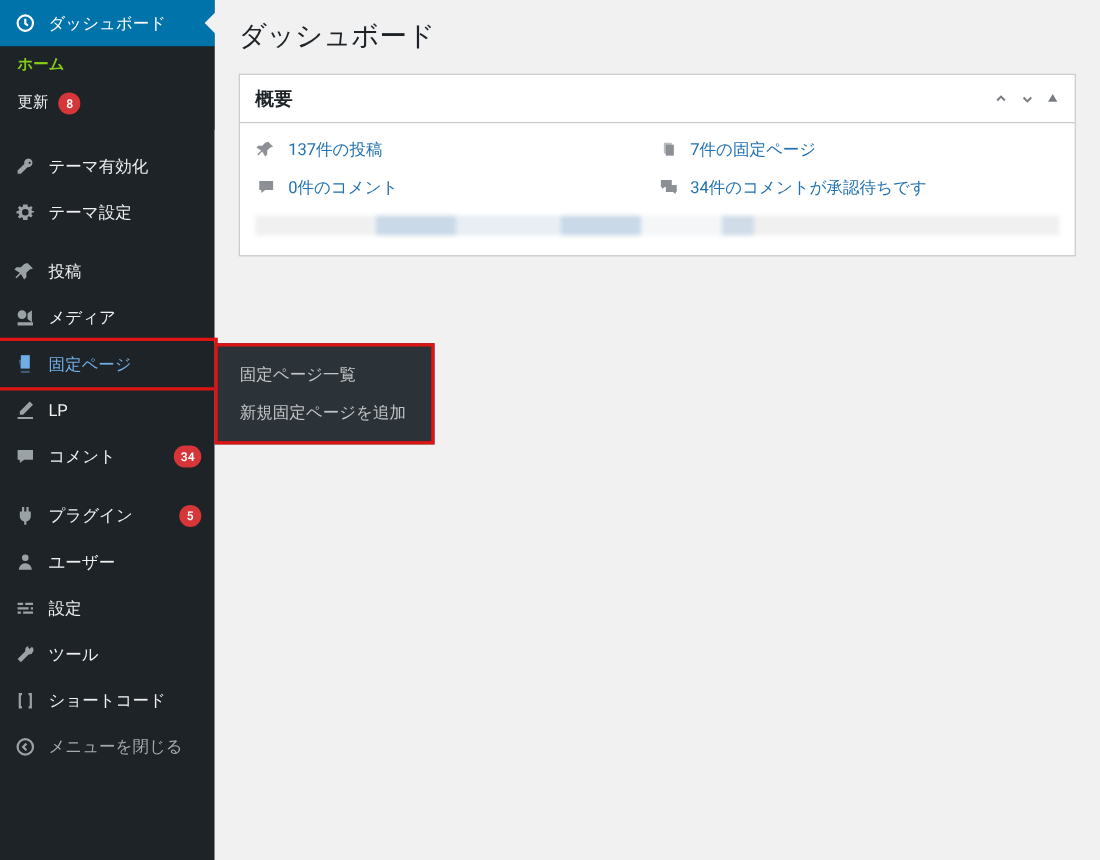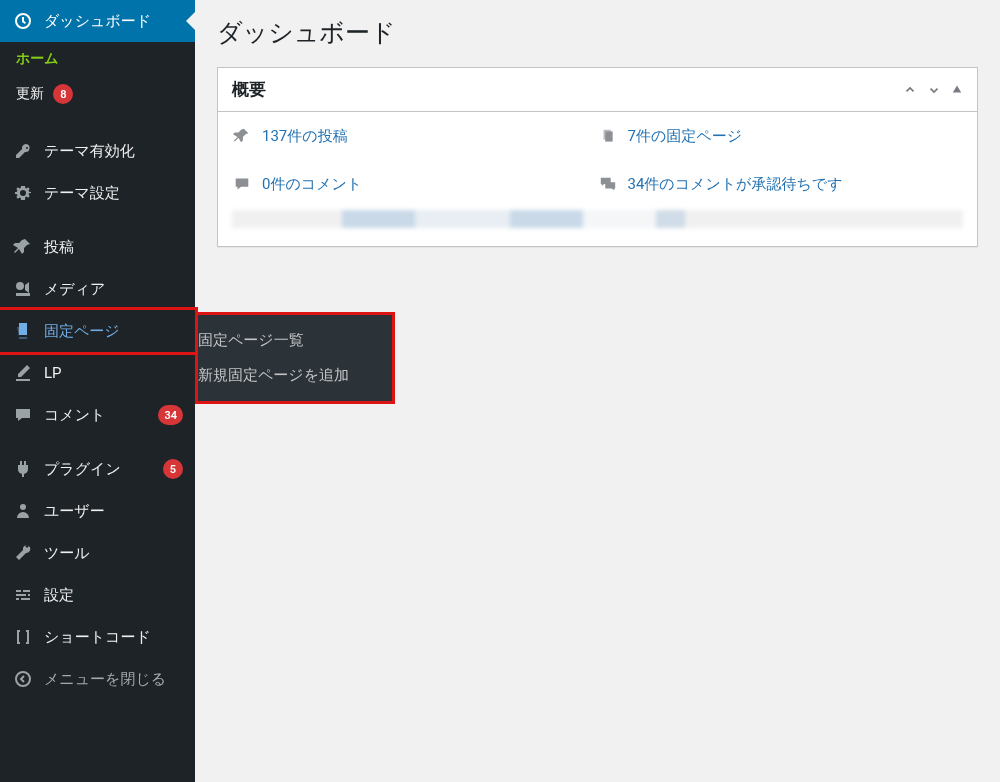--- a/index.html
+++ b/index.html
@@ -97,21 +97,21 @@
     .flyout {
       position: absolute;
       left: 195px;
       top: 312px;
       width: 200px;
       background: #2c3338;
       border: 3px solid #dc1414;
       padding: 8px 0;
     }
     .flyout-item {
-      padding: 8px 0;
+      padding: 8px 20px;
       font-size: 15px;
       color: #c3c4c7;
       cursor: pointer;
     }
     .main {
       position: absolute;
       left: 195px;
       top: 0;
       right: 0;
       padding: 12px 22px;
@@ -149,21 +149,21 @@
     .postbox-body {
       padding: 14px 14px 18px;
     }
     .stats-row {
       display: flex;
     }
     .stats-col {
       flex: 1;
       display: flex;
       flex-direction: column;
-      gap: 28px;
+      gap: 14px;
     }
     .stat-item {
       display: flex;
       align-items: center;
       gap: 10px;
       color: #2271b1;
       font-size: 15px;
       cursor: pointer;
     }
     .stat-item .sicon {
@@ -288,32 +288,32 @@
     <span class="icon">
       <svg width="20" height="20" viewBox="0 0 20 20" fill="currentColor">
           <path d="M10 3a3 3 0 100 6 3 3 0 000-6zM4 17a6 6 0 0112 0z"></path>
         </svg>
     </span>
     <span class="label">ユーザー</span>
   </div>
   <div class="sidebar-item">
     <span class="icon">
       <svg width="20" height="20" viewBox="0 0 20 20" fill="currentColor">
+          <path d="M3 5h5v2H3zm7 0h7v2h-7zM3 9h10v2H3zm12 0h2v2h-2zM3 13h3v2H3zm5 0h9v2H8z"></path>
+        </svg>
+    </span>
+    <span class="label">設定</span>
+  </div>
+  <div class="sidebar-item">
+    <span class="icon">
+      <svg width="20" height="20" viewBox="0 0 20 20" fill="currentColor">
           <path d="M14 2a4 4 0 00-4 5L3 14l3 3 7-7a4 4 0 003-7l-2 2-2-2z"></path>
         </svg>
     </span>
     <span class="label">ツール</span>
-  </div>
-  <div class="sidebar-item">
-    <span class="icon">
-      <svg width="20" height="20" viewBox="0 0 20 20" fill="currentColor">
-          <path d="M3 5h5v2H3zm7 0h7v2h-7zM3 9h10v2H3zm12 0h2v2h-2zM3 13h3v2H3zm5 0h9v2H8z"></path>
-        </svg>
-    </span>
-    <span class="label">設定</span>
   </div>
   <div class="sidebar-item">
     <span class="icon">
       <svg width="20" height="20" viewBox="0 0 20 20" fill="none" stroke="currentColor" stroke-width="2">
           <path d="M7 4H5v12h2M13 4h2v12h-2"></path>
         </svg>
     </span>
     <span class="label">ショートコード</span>
   </div>
   <div class="sidebar-item" style="color:#a7aaad">

